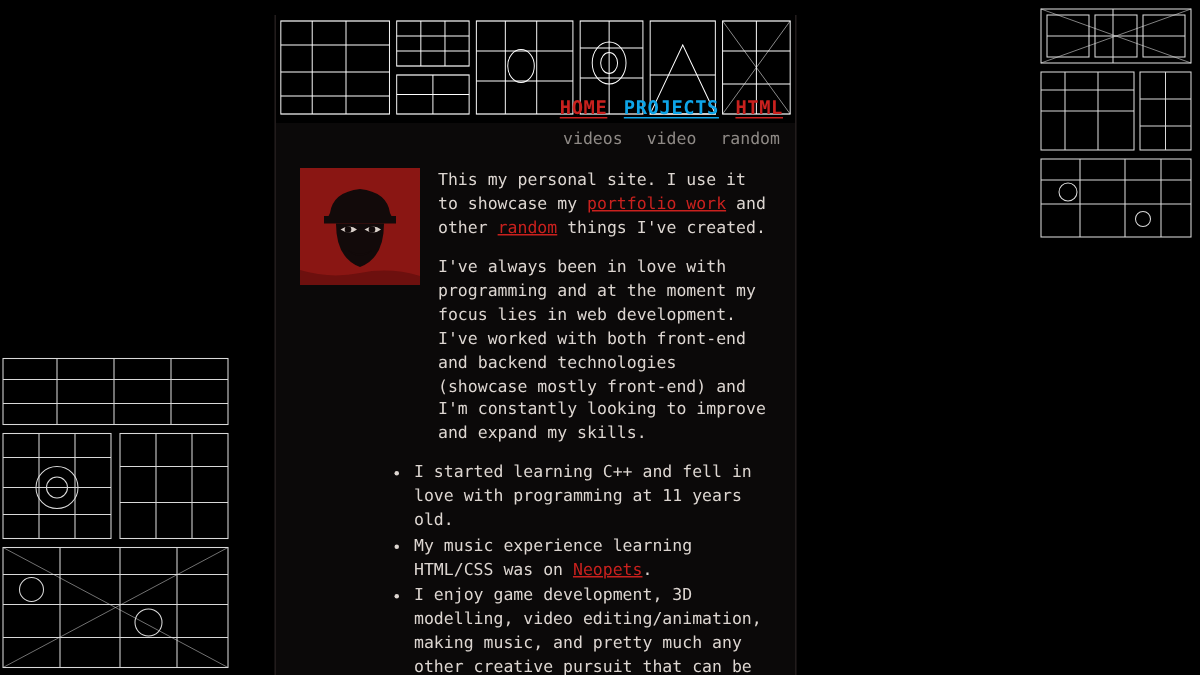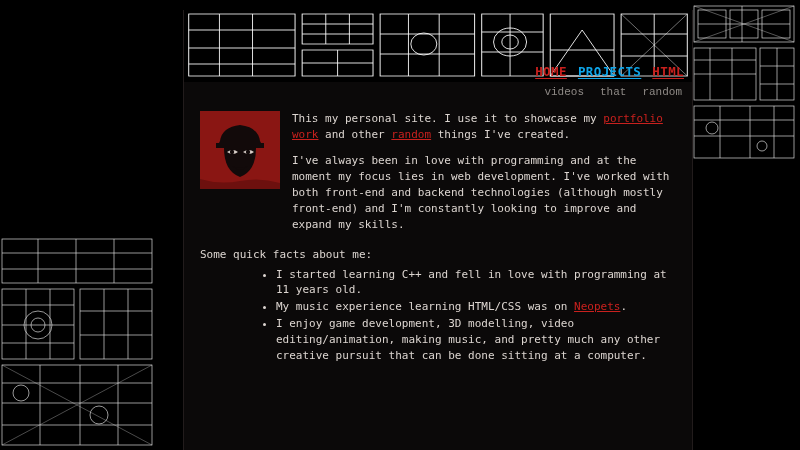--- a/index.html
+++ b/index.html
@@ -20,21 +20,21 @@
   }
   .bp-right  { right: 0; top: 0; width: 110px; height: 165px; }
   .bp-left   { left: 0; top: 235px; width: 165px; height: 215px; }
 
   .bp-svg { display: block; width: 100%; height: 100%; }
 
   
   .page {
     position: absolute;
     left: 183px; top: 10px;
-    width: 510px;
+    width: 348px;
     height: 440px;
     background: #0b0909;
     border-left: 1px solid #221c1c;
     border-right: 1px solid #221c1c;
     color: #d9d2cd;
     overflow: hidden;
   }
 
   
   .banner {
@@ -67,21 +67,21 @@
 
   .subnav {
     display: flex;
     justify-content: flex-end;
     gap: 16px;
     padding: 4px 10px 5px 0;
     font-size: 11px;
     color: #8f8a86;
     background: #0b0909;
   }
-  .subnav a { color: #8f8a86; text-decoration: none; font-family: Liberation Mono, monospace; }
+  .subnav a { color: #8f8a86; text-decoration: none; }
 
   
   .content {
     padding: 8px 16px 0 16px;
     font-size: 11px;
     line-height: 1.45;
     color: #ddd6d1;
   }
 
   h1.title {
@@ -201,21 +201,21 @@
 
     <div class="navrow">
       <a href="#">HOME</a>
       <a href="#" class="dim">PROJECTS</a>
       <a href="#">HTML</a>
     </div>
   </div>
 
   <div class="subnav">
     <a href="#">videos</a>
-    <a href="#">that</a>
+    <a href="#">video</a>
     <a href="#">random</a>
   </div>
 
   <div class="content">
 
 
     <div class="intro">
       <div class="portrait">
         <svg viewBox="0 0 80 78" preserveAspectRatio="none">
           <rect x="0" y="0" width="80" height="78" fill="#8a1613"></rect>
@@ -232,25 +232,24 @@
             <circle cx="32" cy="41" r="2.2"></circle>
             <circle cx="48" cy="41" r="2.2"></circle>
             <path d="M32 55 q8 4 16 0 q-8 7 -16 0z"></path>
           </g>
           <path d="M0 68 Q20 74 40 70 Q60 66 80 72 L80 78 L0 78 Z" fill="#6d100e"></path>
         </svg>
       </div>
 
       <div class="intro-text">
         <p><span>This my personal site. I use it to showcase my </span><a class="link" href="#">portfolio work</a><span> and other </span><a class="link" href="#">random</a><span> things I've created.</span></p>
-        <p>I've always been in love with programming and at the moment my focus lies in web development. I've worked with both front-end and backend technologies (although mostly front-end) and I'm constantly looking to improve and expand my skills.</p>
+        <p>I've always been in love with programming and at the moment my focus lies in web development. I've worked with both front-end and backend technologies (showcase mostly front-end) and I'm constantly looking to improve and expand my skills.</p>
       </div>
     </div>
 
-    <p class="facts-lead">Some quick facts about me:</p>
 
     <ul class="facts">
       <li>I started learning C++ and fell in love with programming at 11 years old.</li>
       <li><span>My music experience learning HTML/CSS was on </span><a class="link" href="#">Neopets</a><span>.</span></li>
       <li>
         <span>I enjoy game development, 3D modelling, video editing/animation, making music, and pretty much any other creative pursuit that can be done sitting at a computer.</span>
         
       </li>
 
     </ul>

